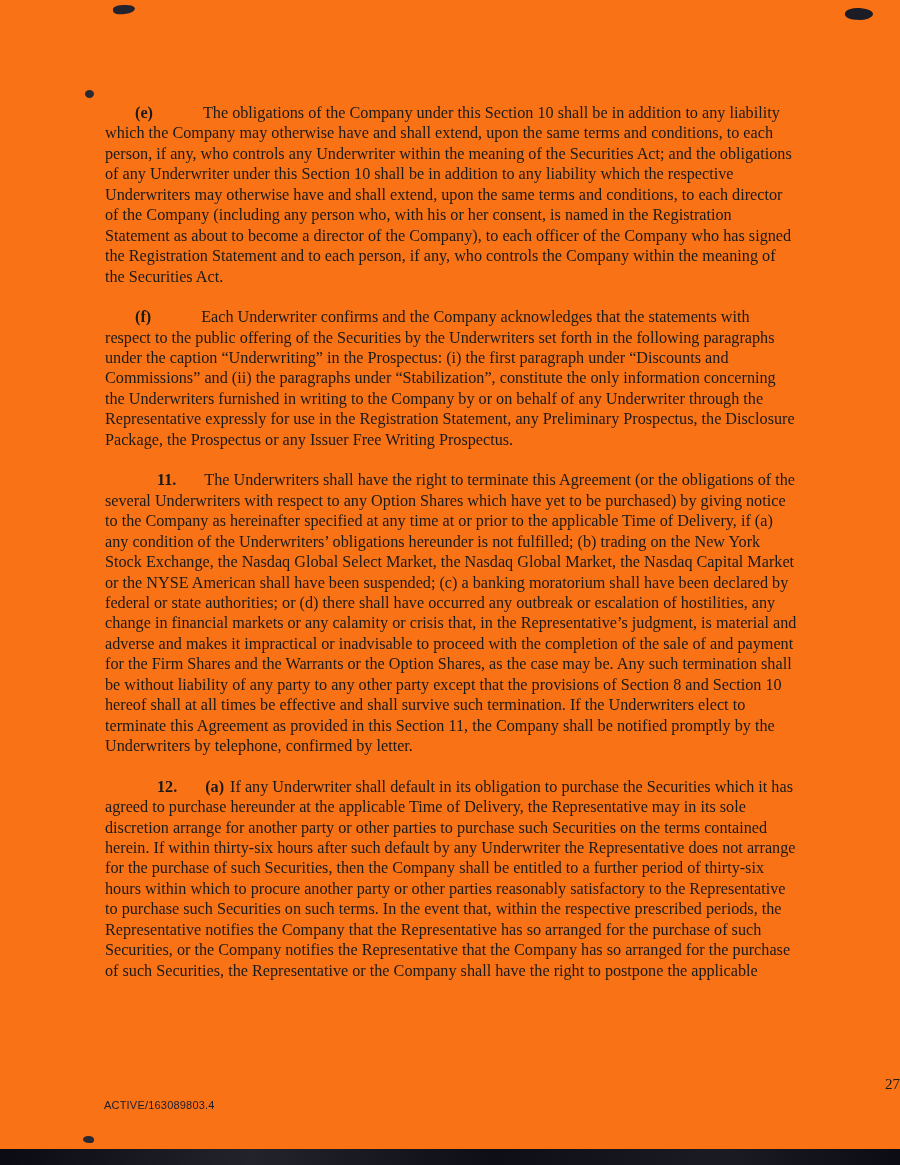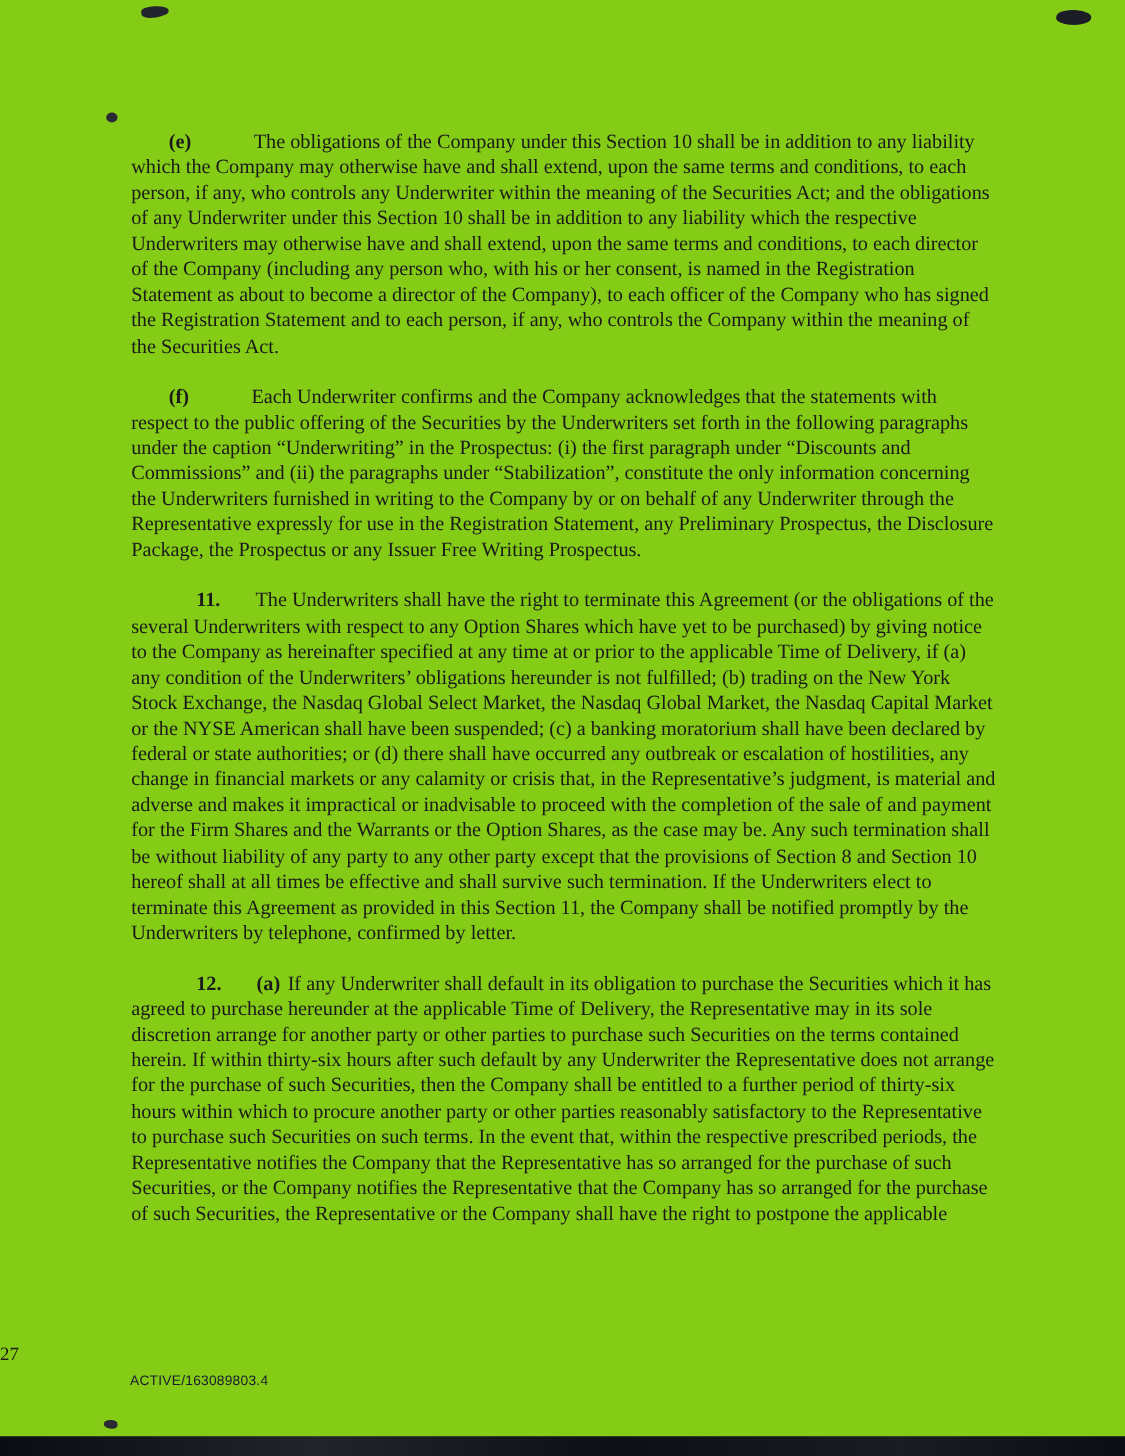--- a/index.html
+++ b/index.html
@@ -1,21 +1,21 @@
 <!DOCTYPE html>
 <html><head>
 <meta charset="utf-8">
 <style>
   * { margin: 0; padding: 0; box-sizing: border-box; }
   html, body { background: #ffffff; }
   .page {
     position: relative;
     width: 900px;
     height: 1165px;
-    background: #84cc16;
+    background: #f97316;
     overflow: hidden;
     font-family: "Liberation Serif", "DejaVu Serif", serif;
     color: #1a1a1a;
   }
   .content {
     position: absolute;
     left: 105px;
     top: 103px;
     width: 692px;
     font-size: 16.2px;
@@ -27,21 +27,21 @@
   .sublabel { font-weight: bold; margin-right: 6px; }
   .p-letter { text-indent: 30px; }
   .p-number { text-indent: 52px; }
   .p-letter .plabel { margin-right: 50px; }
   .p-number .plabel { margin-right: 28px; }
   .pagenum {
     position: absolute;
     left: 0;
     right: 0;
     top: 1076px;
-    text-align: left;
+    text-align: right;
     font-size: 15px;
     color: #1a1a1a;
   }
   .footer {
     position: absolute;
     left: 104px;
     top: 1099px;
     font-family: "Liberation Sans", sans-serif;
     font-size: 11px;
     color: #1b1b2e;

